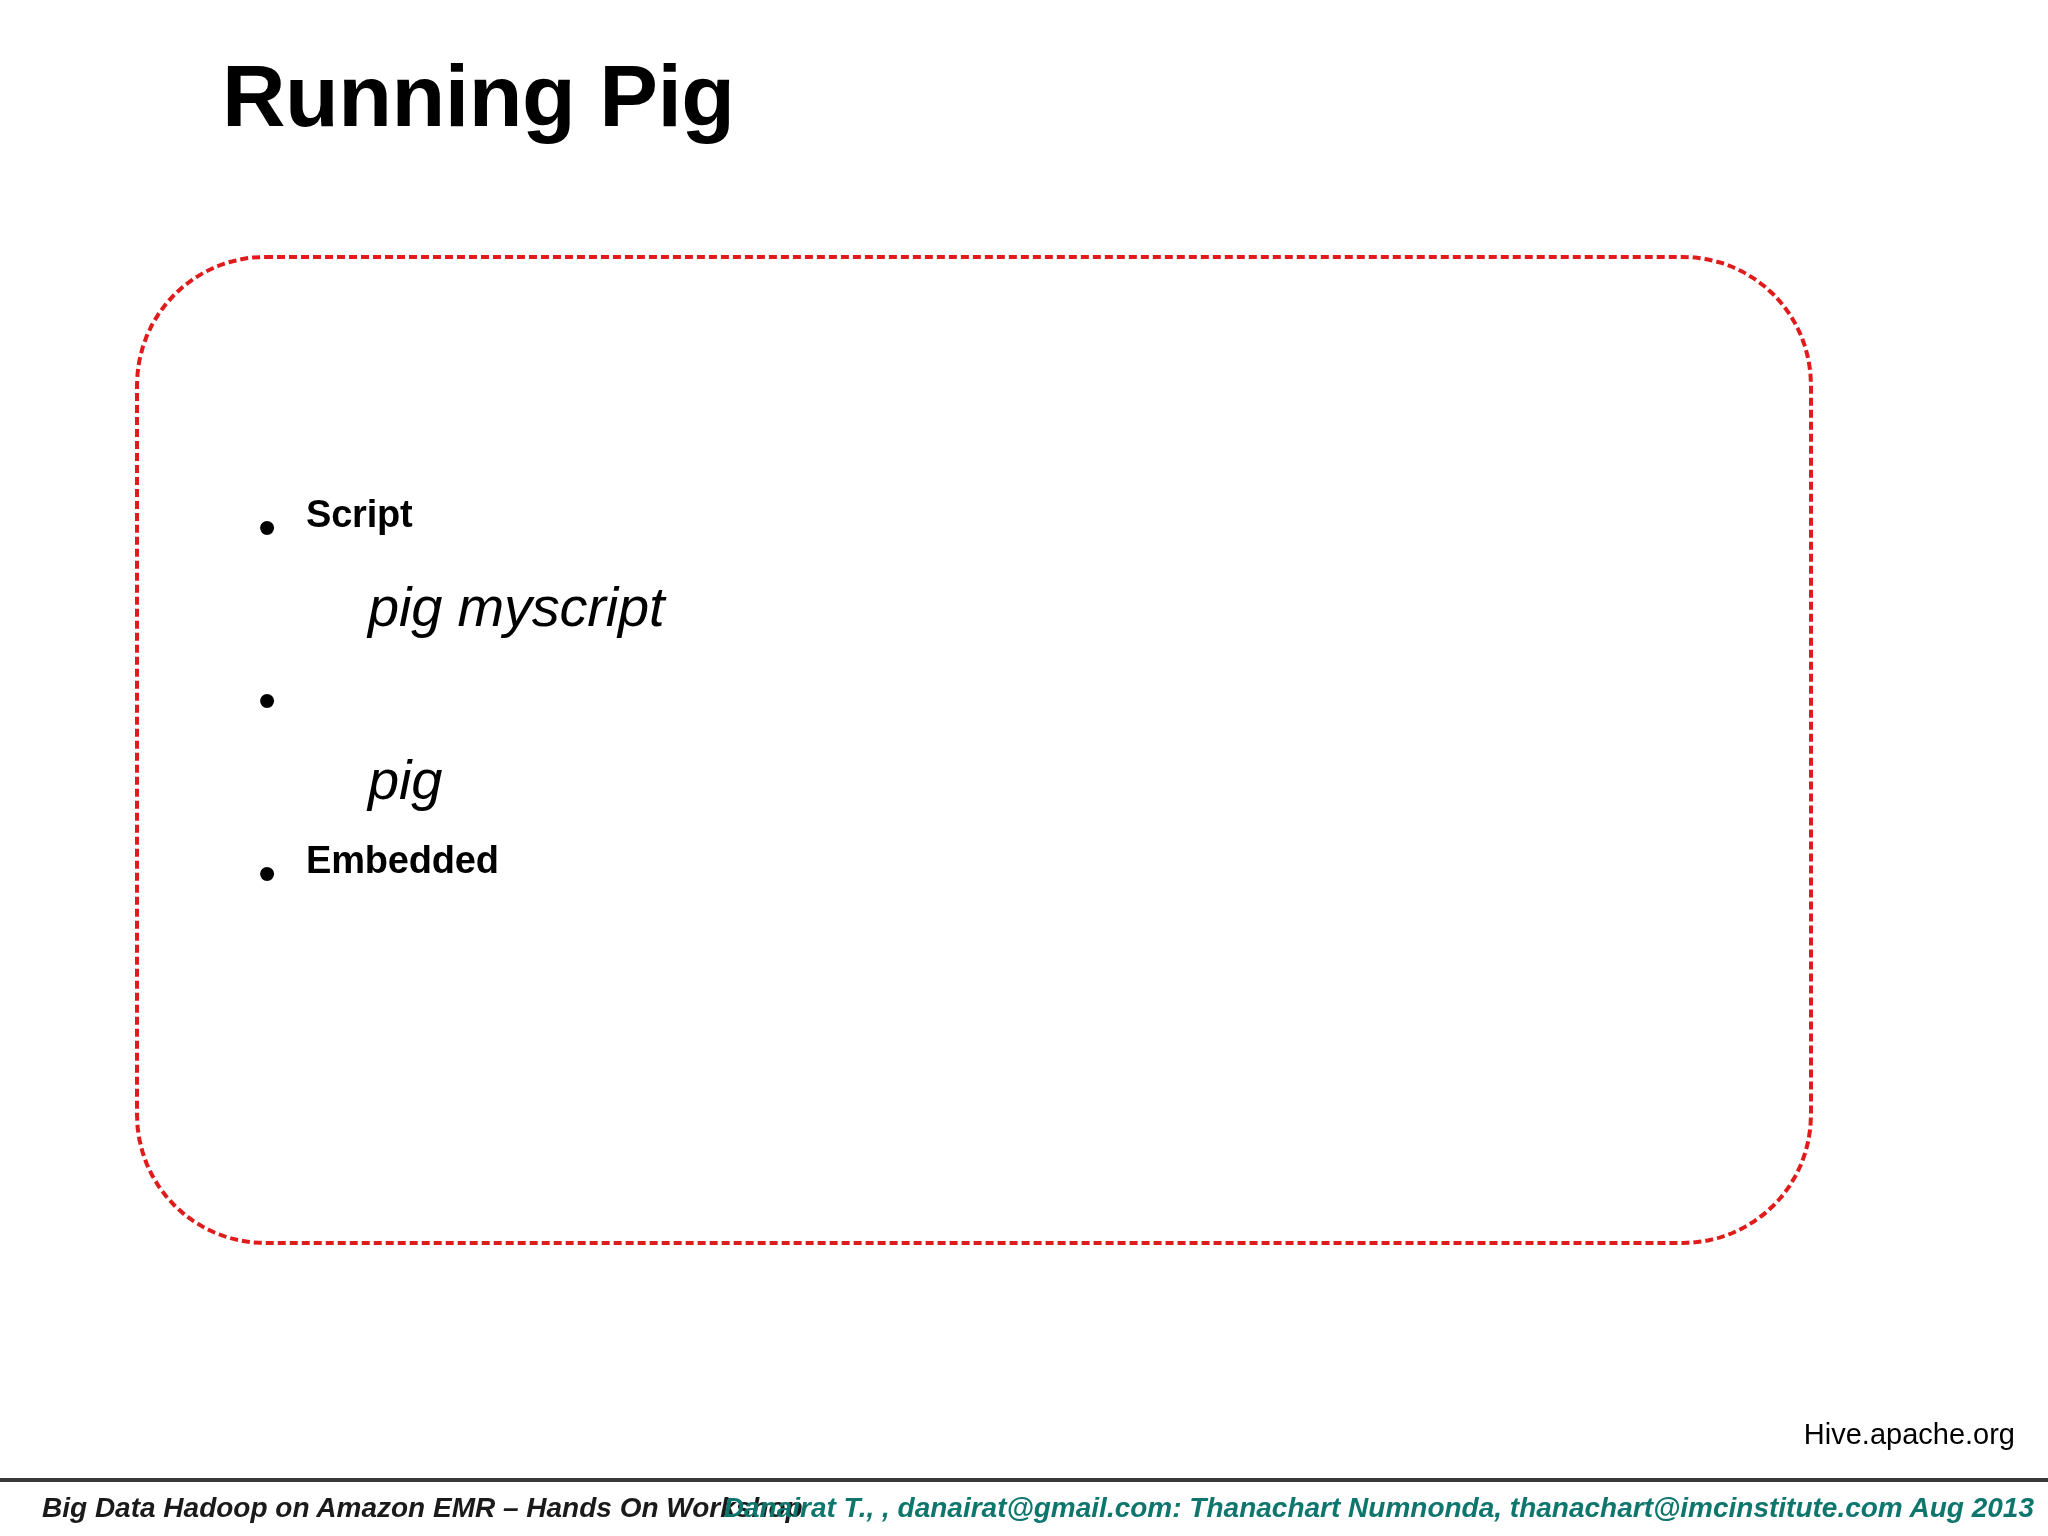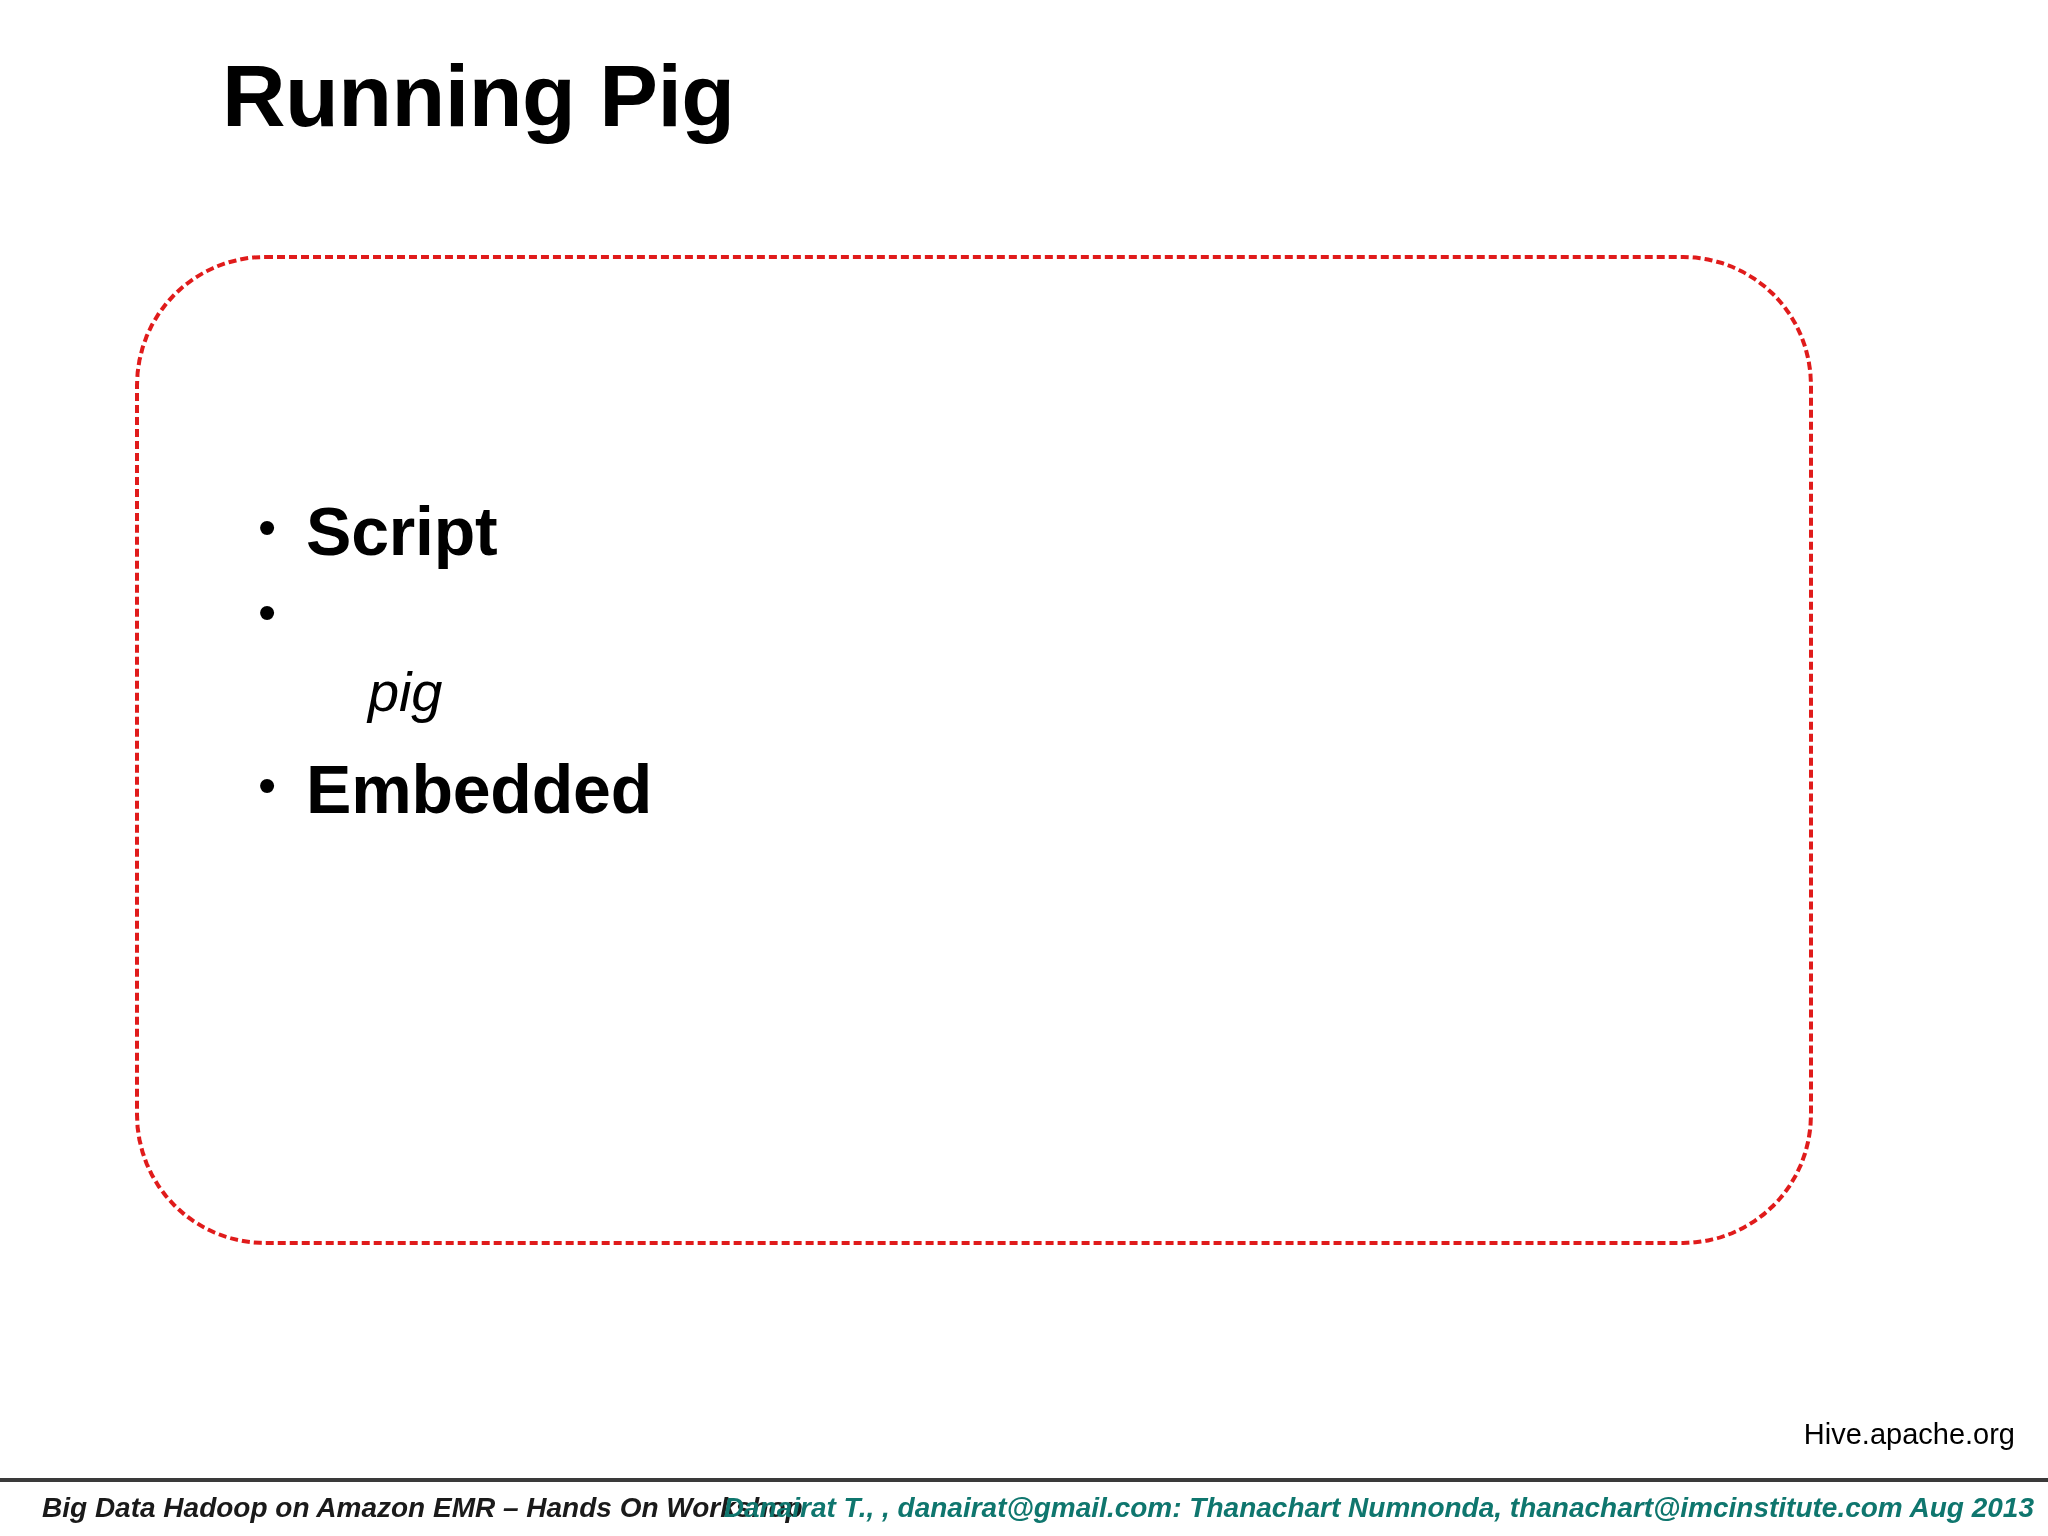--- a/index.html
+++ b/index.html
@@ -60,21 +60,21 @@
   .bullet-marker {
     font-size: 52px;
     line-height: 1.12;
     width: 48px;
     flex: 0 0 48px;
     color: #000000;
     text-align: left;
     margin-top: 6px;
   }
   .bullet-label {
-    font-size: 68px;
+    font-size: 38px;
     font-weight: bold;
     color: #000000;
     white-space: nowrap;
     letter-spacing: -0.2px;
   }
   .bullet-sub {
     font-size: 56px;
     font-style: italic;
     font-weight: normal;
     color: #000000;
@@ -141,20 +141,21 @@
 
 <div class="callout-box"></div>
 
 <div class="bullet-list">
 
   <div class="bullet-group">
     <div class="bullet-row">
       <span class="bullet-marker">•</span>
       <span class="bullet-label">Script</span>
     </div>
+    <div class="bullet-sub">pig myscript</div>
   </div>
 
   <div class="bullet-group">
     <div class="bullet-row">
       <span class="bullet-marker">•</span>
     </div>
     <div class="bullet-sub">pig</div>
   </div>
 
   <div class="bullet-group">

